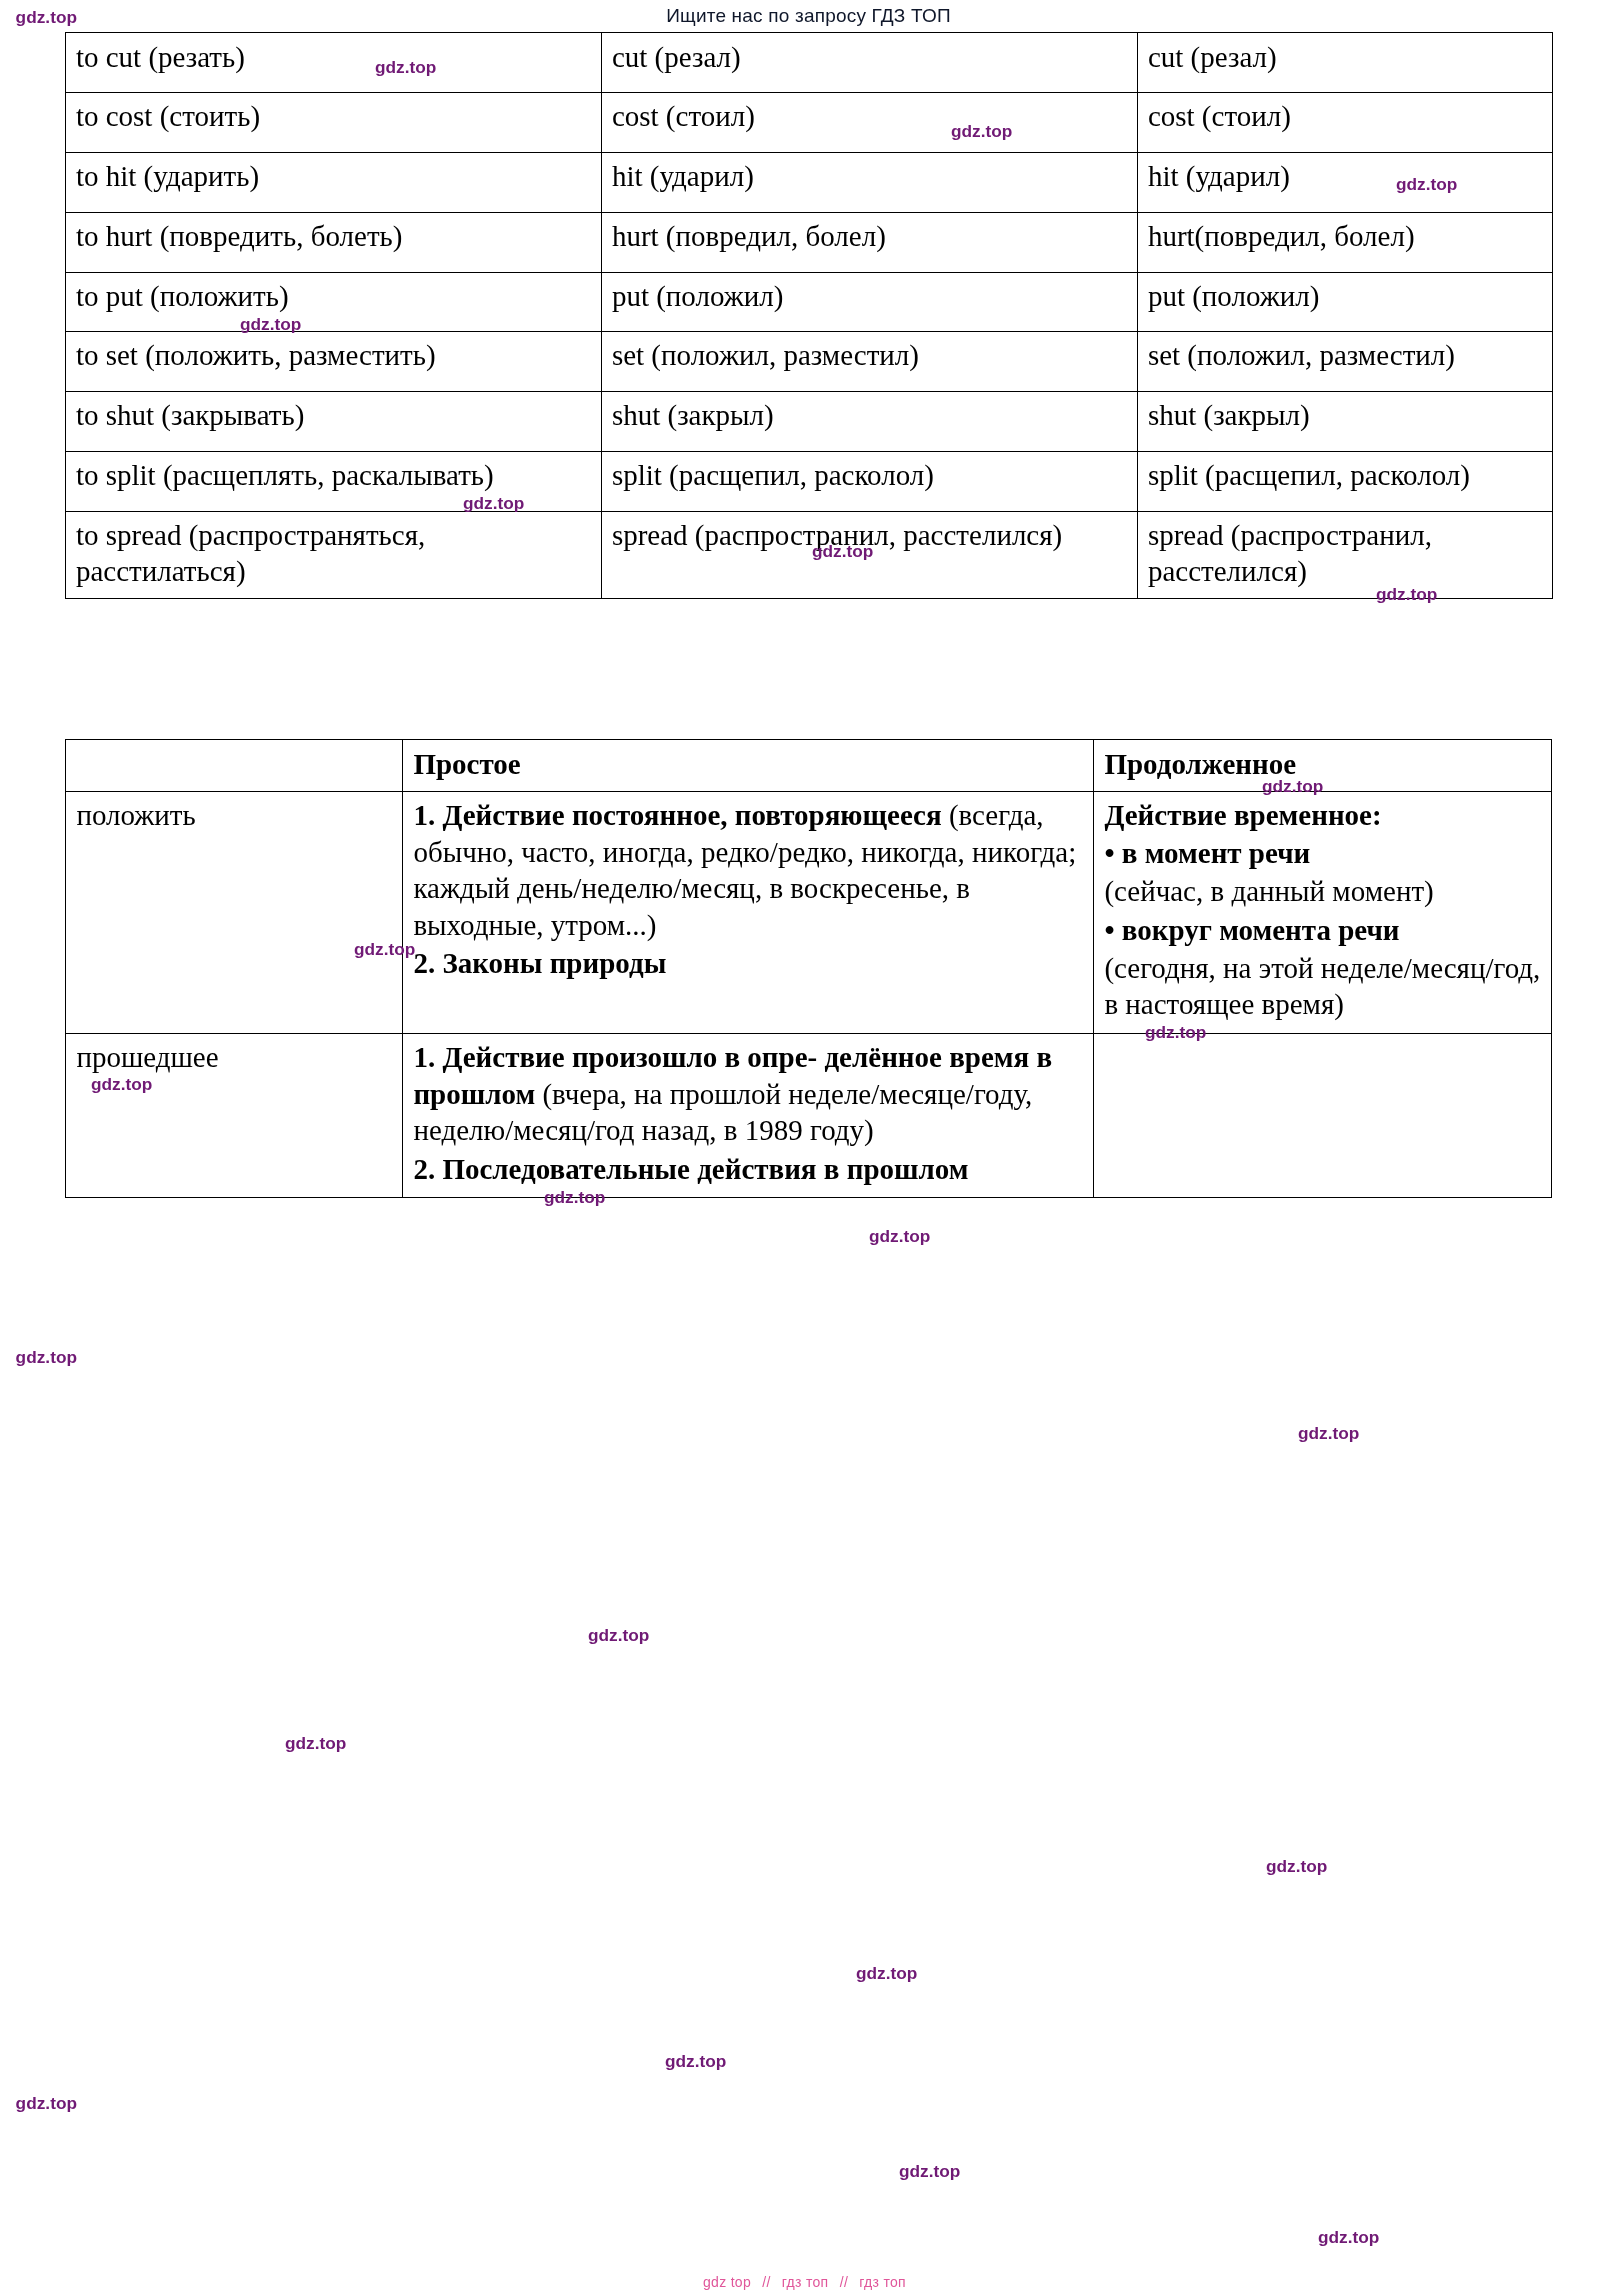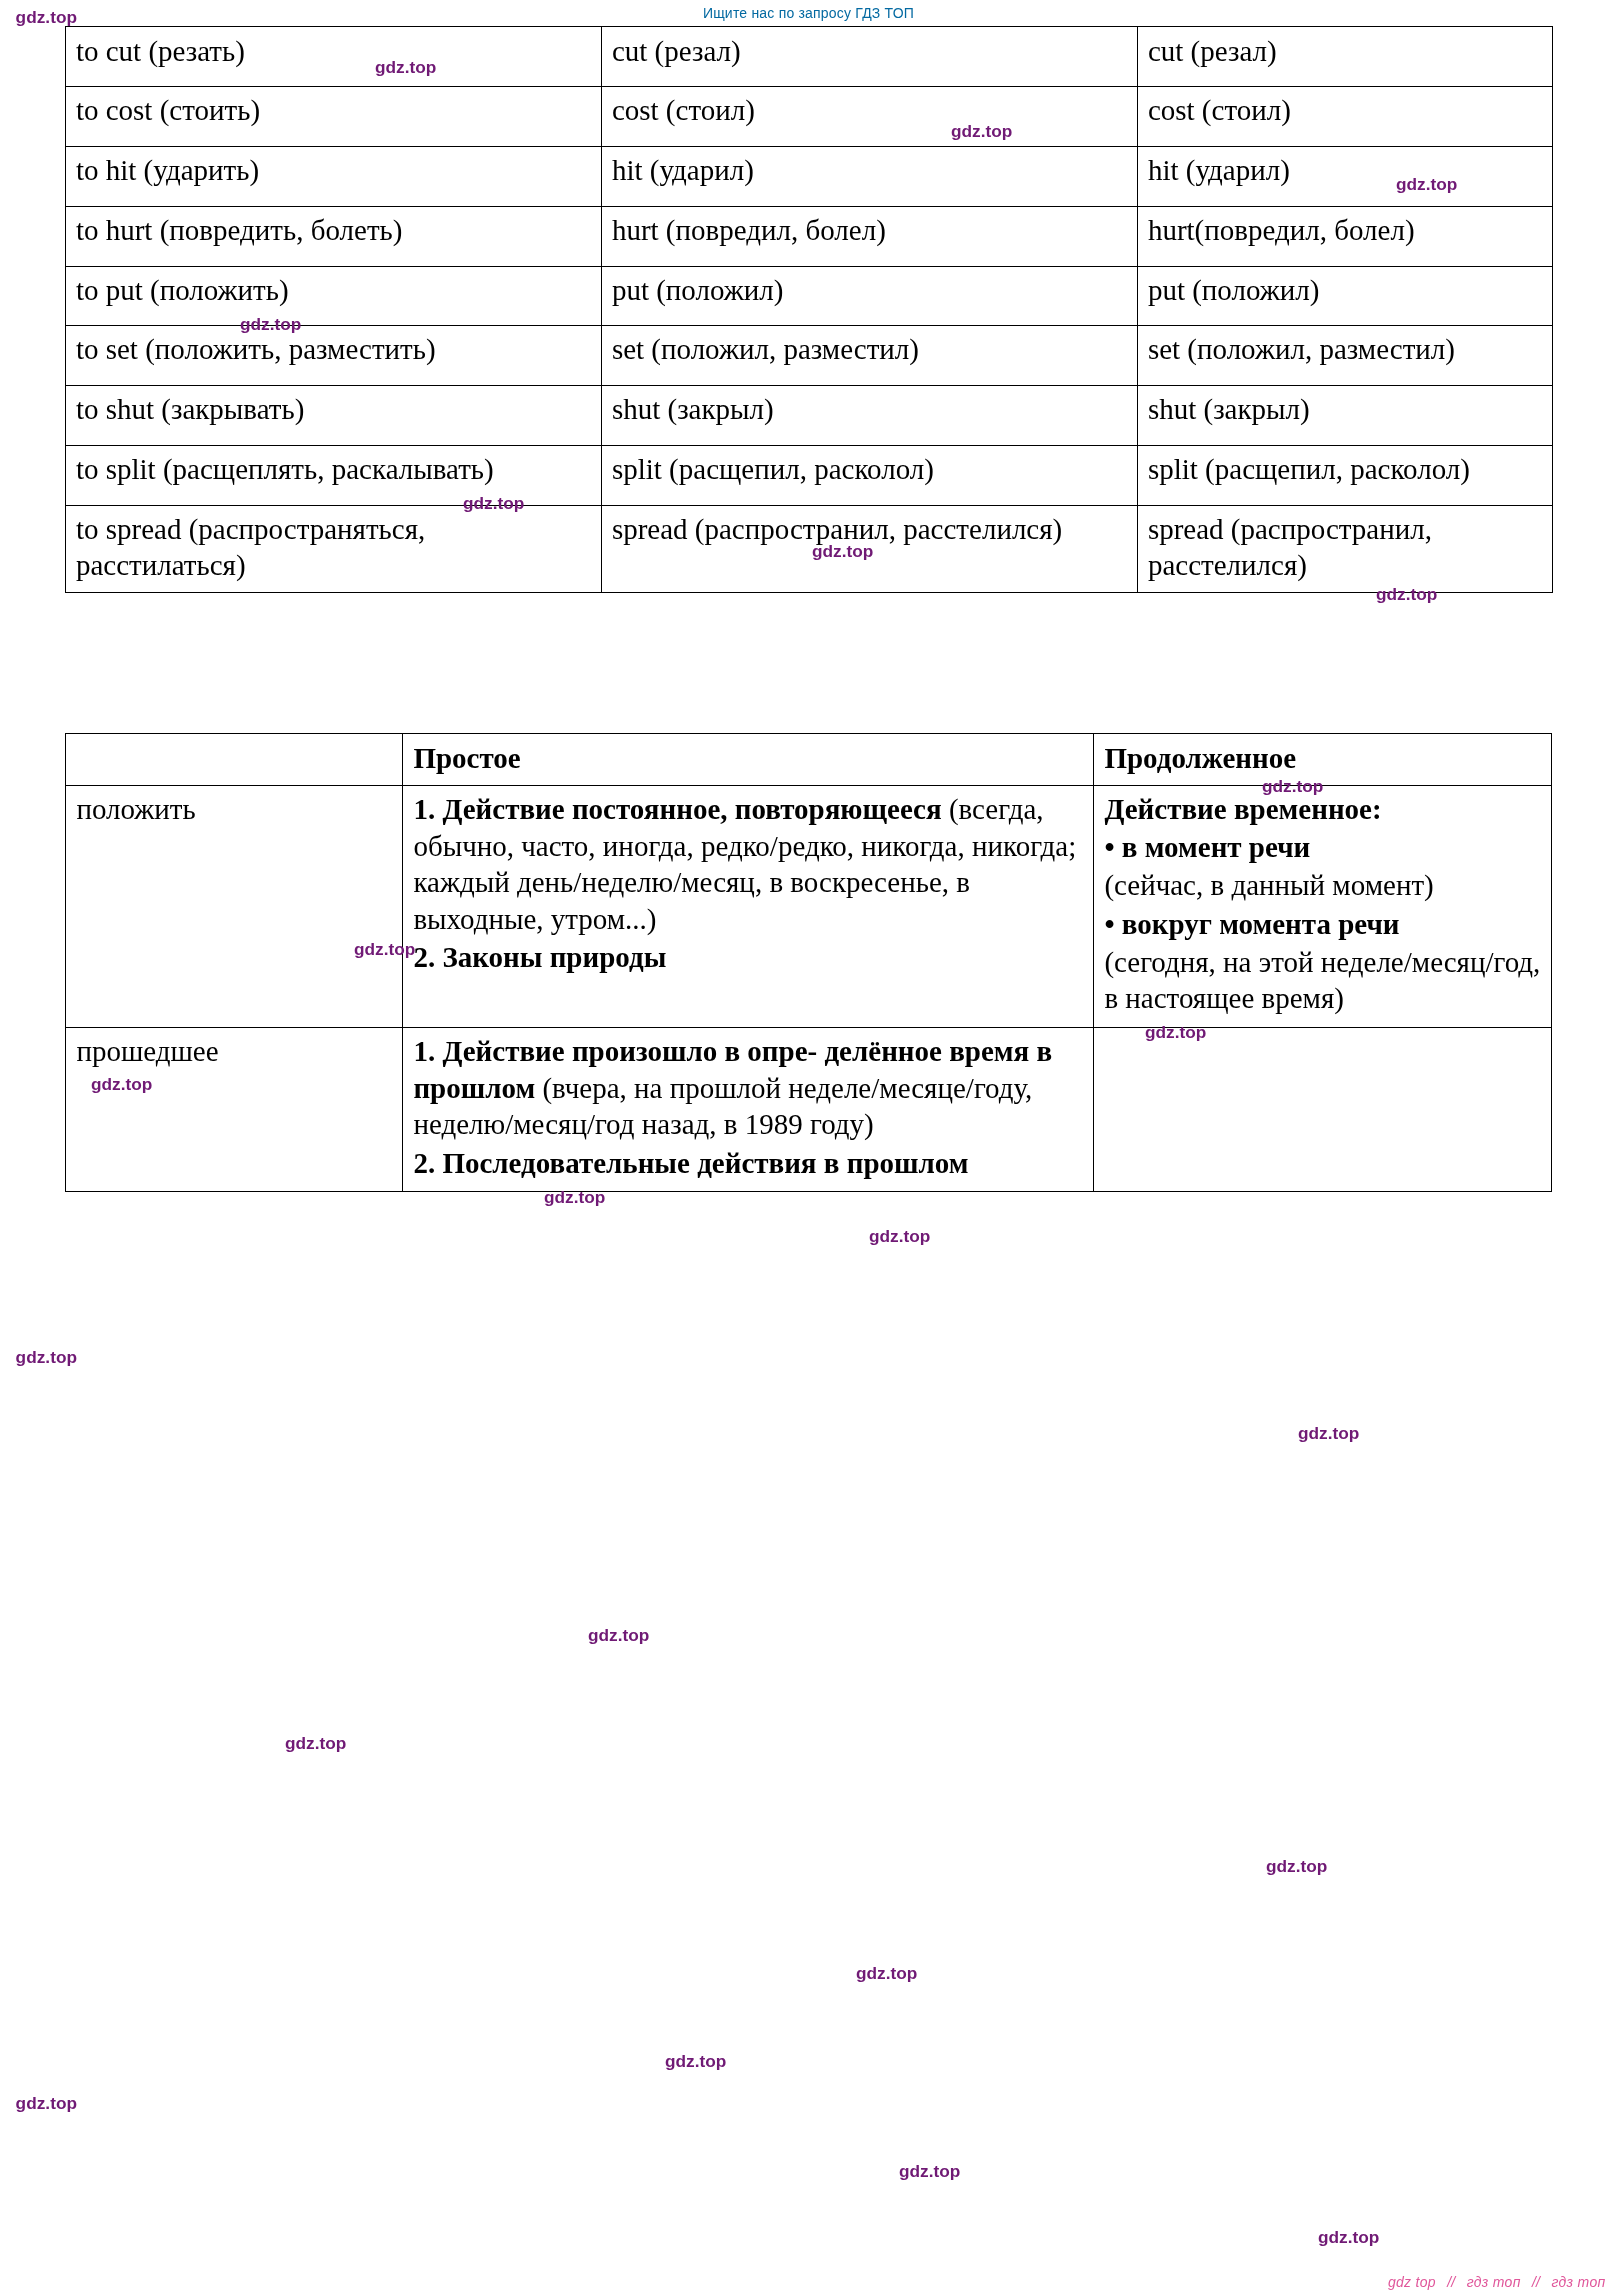--- a/index.html
+++ b/index.html
@@ -19,22 +19,22 @@
     width: 1617px;
     min-height: 2295px;
     box-sizing: border-box;
     padding: 0 15.6px;
   }
 
   
   .top-banner {
     text-align: center;
     font-family: "Liberation Sans", sans-serif;
-    font-size: 14px;
-    color: #0369a1;
+    font-size: 19px;
+    color: #0f172a;
     padding-top: 5.2px;
     padding-bottom: 5.2px;
     letter-spacing: 0.2px;
   }
 
   
   .wm {
     position: absolute;
     font-family: "Liberation Sans", sans-serif;
     font-size: 17.3px;
@@ -100,26 +100,25 @@
   }
   .spacer-2 { height: 102px; }
   .spacer-3 { height: 38px; }
 
   
   .footer {
     position: absolute;
     left: 0;
     right: 8px;
     bottom: 5.2px;
-    text-align: right;
+    text-align: center;
     font-family: "Liberation Sans", sans-serif;
     font-size: 14px;
     color: #e0569a;
     letter-spacing: 0.3px;
-    font-style: italic;
   }
   .footer span { margin: 0 3.5px; }
   .footer .sep { color: #e0569a; }
 </style>
 </head>
 <body>
 
 <div class="page">
 
   <div class="top-banner">Ищите нас по запросу ГДЗ ТОП</div>

